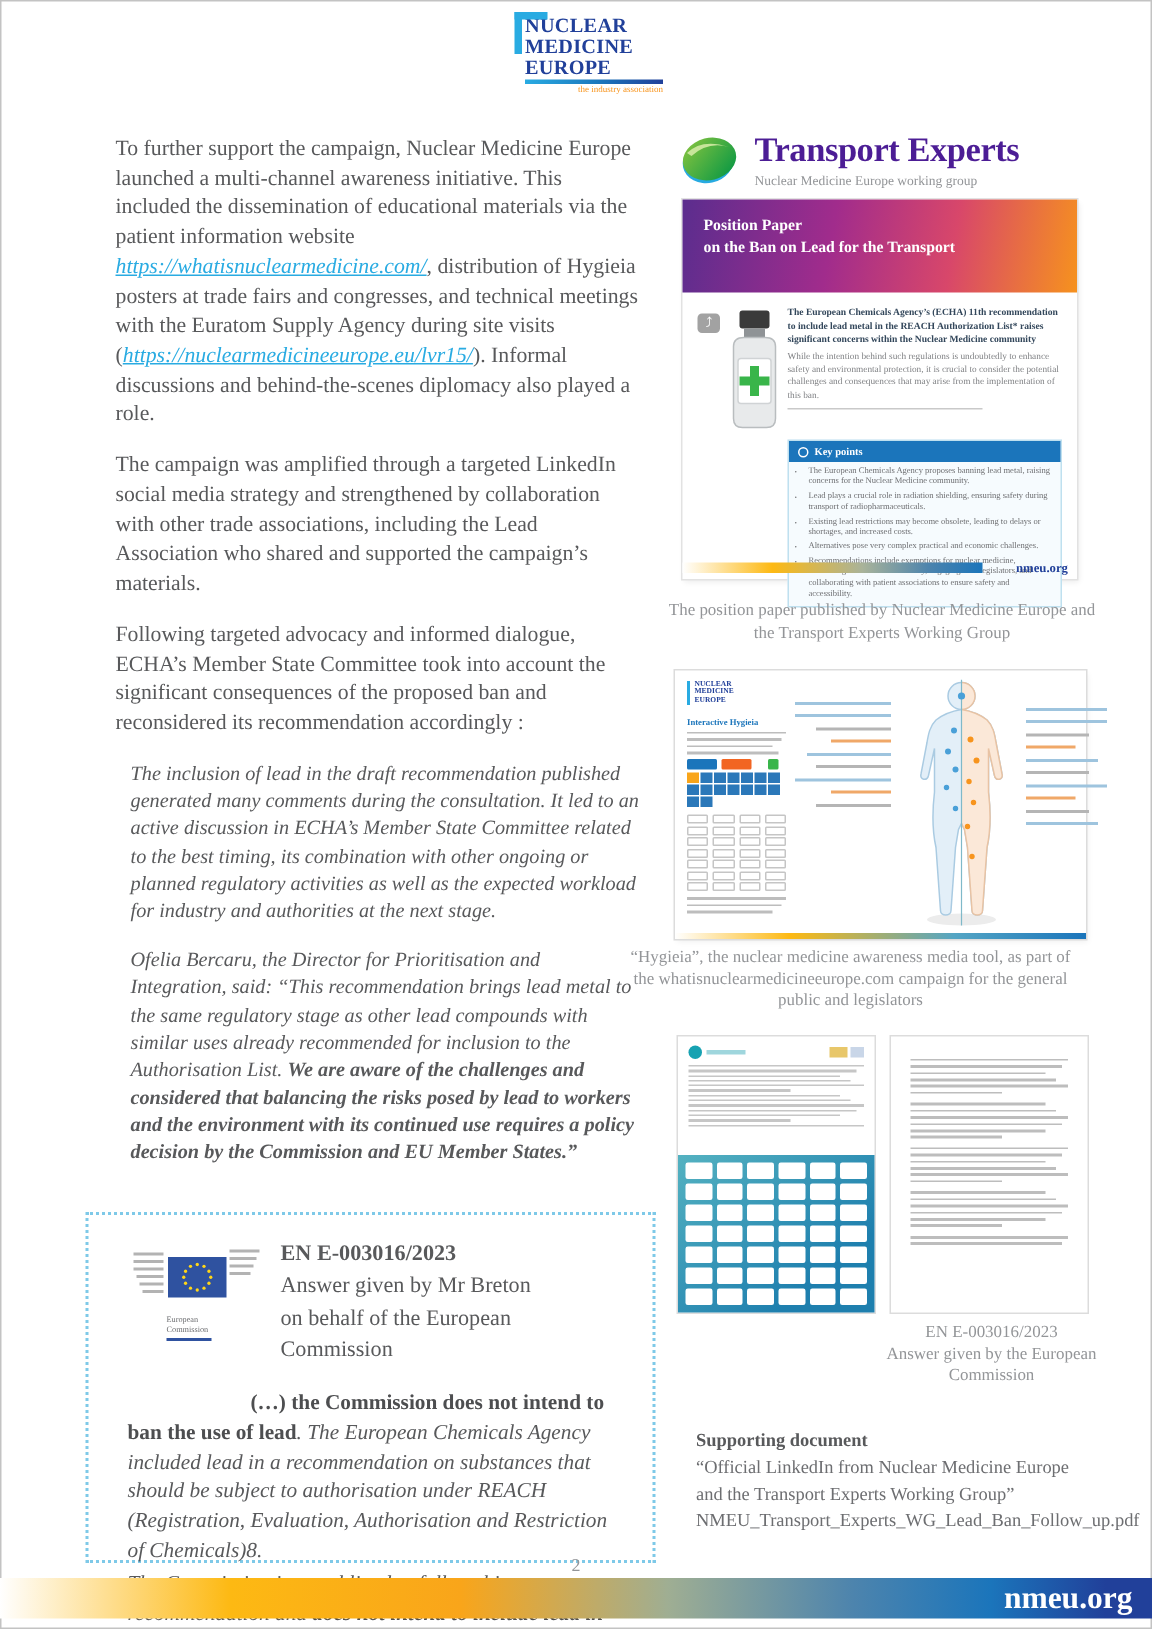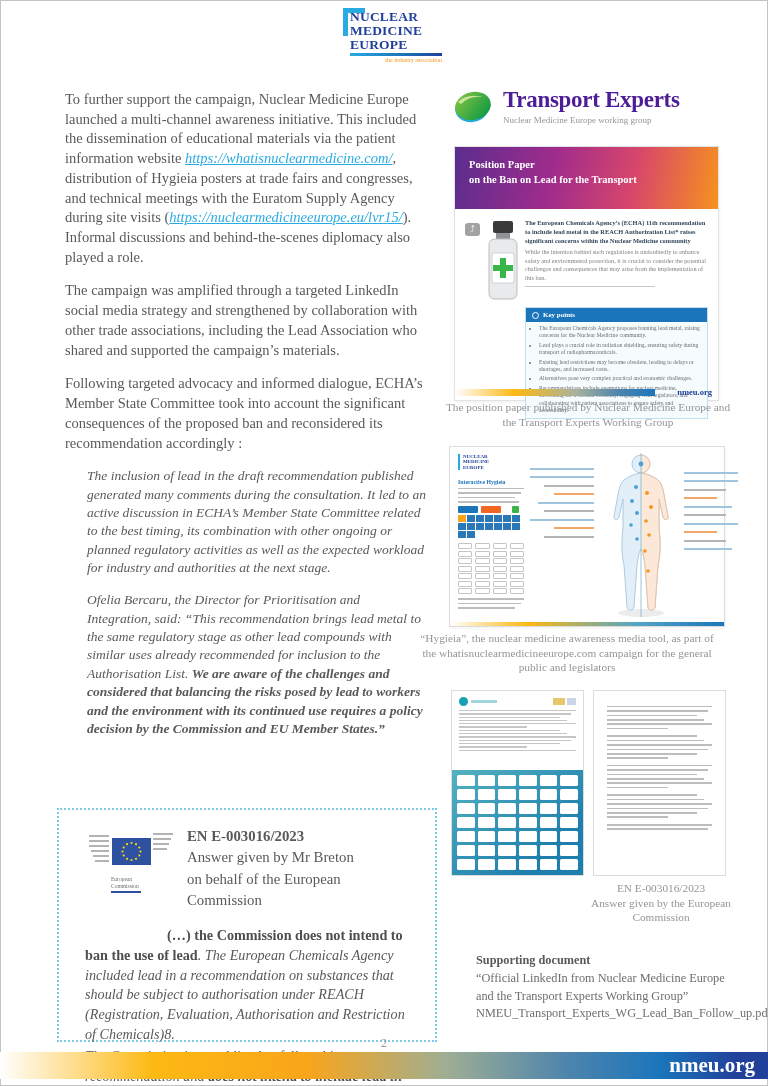--- a/index.html
+++ b/index.html
@@ -10,21 +10,21 @@
   
   .nme-logo{position:absolute;top:10px;left:343px;width:92px;padding-left:7px;}
   .nme-logo::before{content:"";position:absolute;left:0;top:-2px;width:5px;height:28px;background:#29abe2;}
   .nme-logo::after{content:"";position:absolute;left:0;top:-2px;width:22px;height:5px;background:#29abe2;}
   .nme-lines{color:#21409a;font-weight:bold;font-size:13.5px;line-height:1.02;letter-spacing:.2px;}
   .nme-grad{height:3px;margin-top:2px;background:linear-gradient(to right,#29abe2,#1b75bb 55%,#21409a);}
   .nme-tag{font-size:6px;color:#f7941d;text-align:right;margin-top:1px;}
 
   
   .col-l{position:absolute;left:65px;top:90px;width:363px;font-size:14.5px;line-height:1.36;}
-  .col-l p{margin:0 0 14px 0;}
+  .col-l p{margin:0 0 14px 12px;}
   .lnk{color:#29abe2;font-style:italic;text-decoration:underline;cursor:pointer;}
   .h-blue{color:#1c75bc;font-weight:bold;font-size:16.5px;margin:12px 0 14px 0;}
   .quote{margin:0 0 14px 22px;width:340px;font-style:italic;font-size:13.5px;line-height:1.36;}
   .quote b{font-weight:bold;}
 
   
   .eu-box{position:absolute;left:57px;top:808px;width:380px;height:234px;box-sizing:border-box;
           border:2px dotted #7ec9e8;padding:16px 20px 0 26px;background:#fff;}
   .eu-head{display:flex;gap:10px;}
   .eu-logo{flex:none;width:92px;margin-top:4px;text-align:center;}
@@ -36,21 +36,21 @@
   .eu-body p{margin:0 0 2px 0;}
   .eu-body .first{text-indent:82px;}
   .eu-body b{color:#4d4e50;}
 
   
   .te{position:absolute;left:452px;top:88px;display:flex;gap:9px;align-items:flex-start;}
   .te-title{font-size:23px;font-weight:bold;color:#4c1d95;line-height:1;letter-spacing:-.3px;}
   .te-sub{font-size:9px;color:#939598;margin-top:4px;}
 
   
-  .pp{position:absolute;left:455px;top:147px;width:263px;height:253px;background:#fff;
+  .pp{position:absolute;left:455px;top:133px;width:263px;height:253px;background:#fff;
       box-shadow:0 0 0 1px #e2e2e2,1px 2px 4px rgba(0,0,0,.08);}
   .pp-head{height:62px;box-sizing:border-box;padding:11px 10px 0 14px;color:#fff;font-weight:bold;
            font-size:10.5px;line-height:1.4;
            background:linear-gradient(100deg,#5b2d8e 0%,#a12c8c 38%,#d8476a 68%,#f6921e 100%);}
   .pp-body{display:flex;padding:10px 8px 0 10px;}
   .pp-visual{flex:none;width:60px;position:relative;height:84px;}
   .share-ic{position:absolute;left:0;top:4px;width:15px;height:13px;background:#a2a2a2;border-radius:3px;
             color:#fff;font-size:9px;line-height:13px;text-align:center;}
   .bottle{position:absolute;left:18px;top:0;}
   .pp-text{font-size:6.2px;line-height:1.4;color:#808285;}
@@ -113,21 +113,21 @@
   .letter{position:absolute;left:594px;top:691px;width:131px;height:184px;background:#fff;
           box-shadow:0 0 0 1px #dcdcdc;padding:12px 13px;box-sizing:border-box;}
   .tl{display:block;height:1.6px;background:#bdbdbd;margin:2.8px 0;}
   .tl:nth-of-type(4n){width:92%;}
   .tl:nth-of-type(4n+2){width:96%;}
   .tl:nth-of-type(4n+3){width:86%;}
   .tl:nth-of-type(6n){width:58%;margin-bottom:6px;}
   .ila-top .tl{height:1.3px;margin:2px 0;background:#c6c6c6;}
 
   
-  .supp{position:absolute;left:476px;top:952px;width:292px;font-size:12.3px;line-height:1.45;color:#6d6e71;}
+  .supp{position:absolute;left:464px;top:952px;width:292px;font-size:12.3px;line-height:1.45;color:#6d6e71;}
   .supp .t{font-weight:bold;color:#58595b;}
 
   
   .pagenum{position:absolute;top:1036px;left:0;right:0;text-align:center;font-size:12px;color:#939598;}
   .footer{position:absolute;left:0;right:0;top:1052px;height:27px;
           background:linear-gradient(to right,#ffffff 0%,#fdb913 20%,#f9a51a 40%,#9fae93 58%,#4d84ad 74%,#1b75bb 86%,#21409a 96%);}
   .footer-site{position:absolute;right:13px;top:0;height:27px;line-height:26px;font-size:21px;font-weight:bold;color:#fff;}
 </style>
 </head>
 <body>

